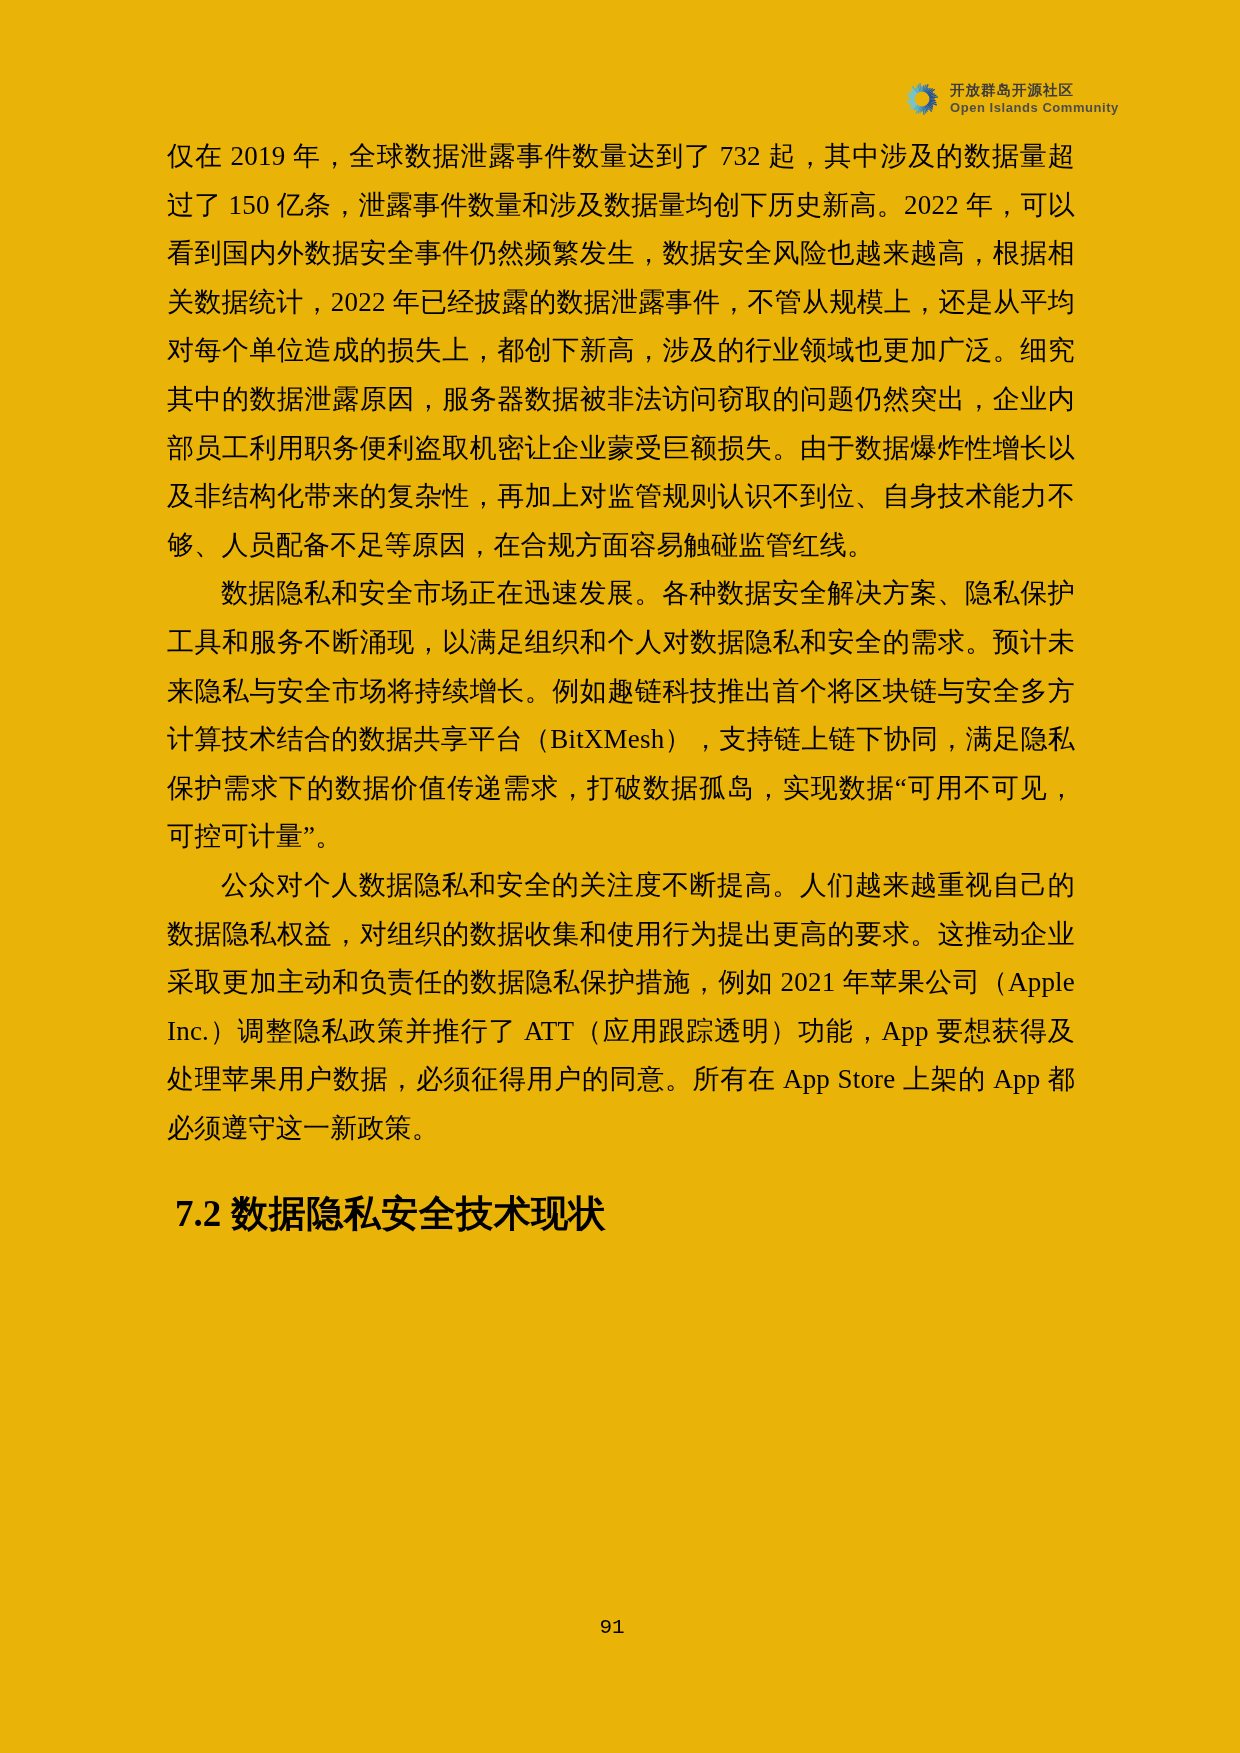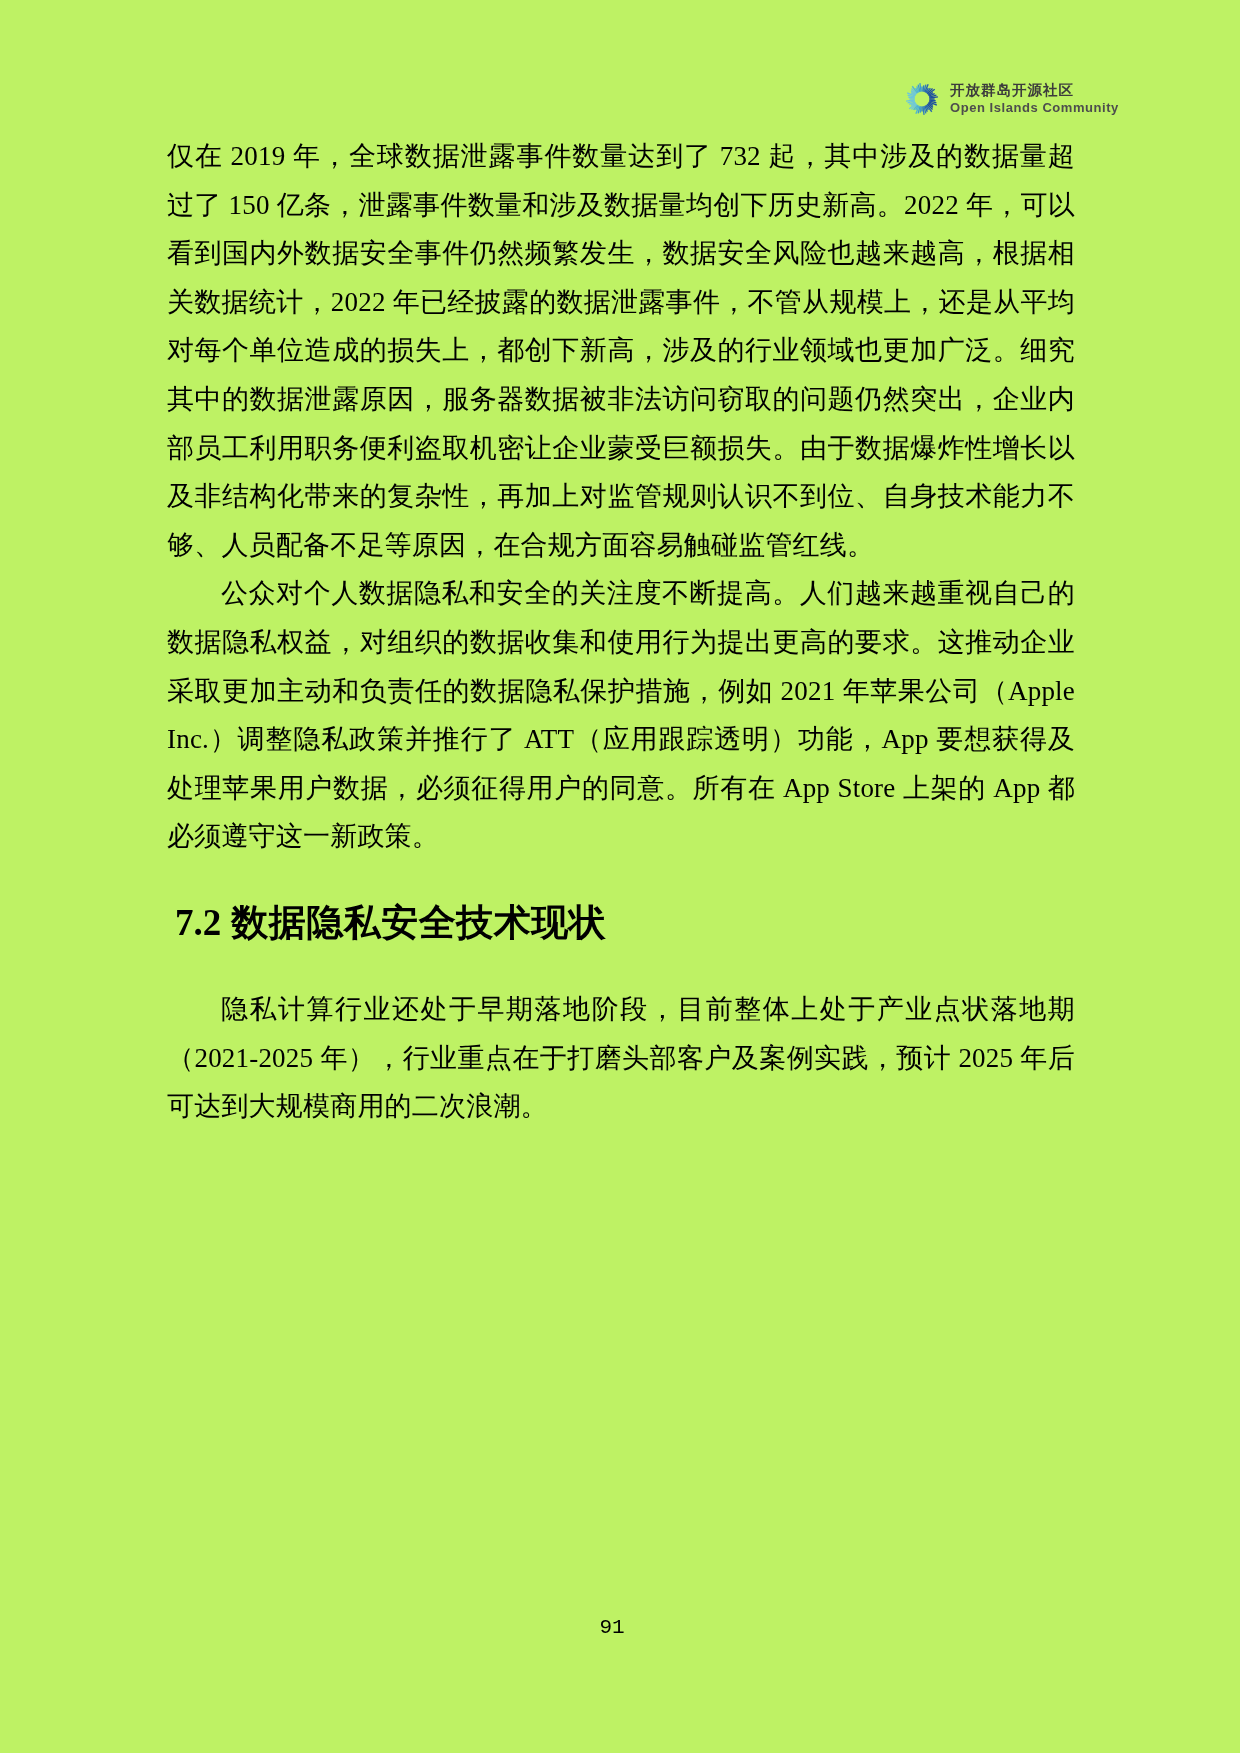--- a/index.html
+++ b/index.html
@@ -4,21 +4,21 @@
 <style>
   html, body {
     margin: 0;
     padding: 0;
     background: #ffffff;
   }
   .page {
     position: relative;
     width: 1240px;
     height: 1753px;
-    background: #bef264;
+    background: #eab308;
     overflow: hidden;
     font-family: "Liberation Serif", "DejaVu Serif", serif;
     color: #000000;
   }
   
   .logo {
     position: absolute;
     left: 903px;
     top: 80px;
     display: flex;
@@ -156,29 +156,29 @@
         <div class="logo-en">Open Islands Community</div>
       </div>
     </div>
   </header>
 
   <main>
 
     <p class="para">仅在 2019 年，全球数据泄露事件数量达到了 732 起，其中涉及的数据量超过了 150 亿条，泄露事件数量和涉及数据量均创下历史新高。2022 年，可以看到国内外数据安全事件仍然频繁发生，数据安全风险也越来越高，根据相关数据统计，2022 年已经披露的数据泄露事件，不管从规模上，还是从平均对每个单位造成的损失上，都创下新高，涉及的行业领域也更加广泛。细究其中的数据泄露原因，服务器数据被非法访问窃取的问题仍然突出，企业内部员工利用职务便利盗取机密让企业蒙受巨额损失。由于数据爆炸性增长以及非结构化带来的复杂性，再加上对监管规则认识不到位、自身技术能力不够、人员配备不足等原因，在合规方面容易触碰监管红线。</p>
 
 
+    <p class="para indent">数据隐私和安全市场正在迅速发展。各种数据安全解决方案、隐私保护工具和服务不断涌现，以满足组织和个人对数据隐私和安全的需求。预计未来隐私与安全市场将持续增长。例如趣链科技推出首个将区块链与安全多方计算技术结合的数据共享平台（BitXMesh），支持链上链下协同，满足隐私保护需求下的数据价值传递需求，打破数据孤岛，实现数据“可用不可见，可控可计量”。</p>
 
 
     <p class="para indent">公众对个人数据隐私和安全的关注度不断提高。人们越来越重视自己的数据隐私权益，对组织的数据收集和使用行为提出更高的要求。这推动企业采取更加主动和负责任的数据隐私保护措施，例如 2021 年苹果公司（Apple Inc.）调整隐私政策并推行了 ATT（应用跟踪透明）功能，App 要想获得及处理苹果用户数据，必须征得用户的同意。所有在 App Store 上架的 App 都必须遵守这一新政策。</p>
 
     <h2>
       <span class="h-num">7.2</span><span class="h-title">数据隐私安全技术现状</span>
     </h2>
 
-    <p class="para indent">隐私计算行业还处于早期落地阶段，目前整体上处于产业点状落地期（2021-2025 年），行业重点在于打磨头部客户及案例实践，预计 2025 年后可达到大规模商用的二次浪潮。</p>
 
   </main>
 
   <footer>
     <div class="page-number">91</div>
   </footer>
 
 </div>
 
 </body></html>

